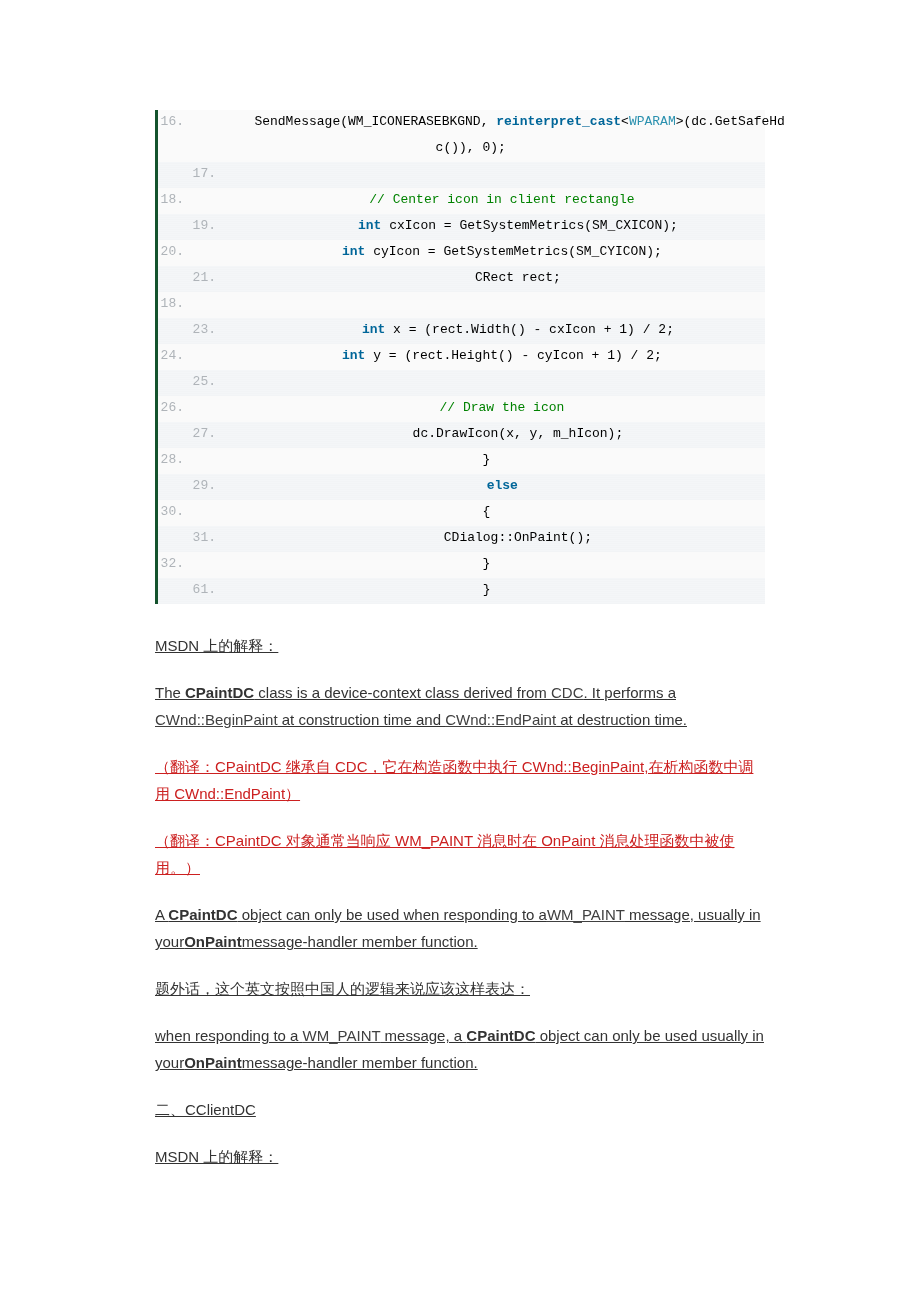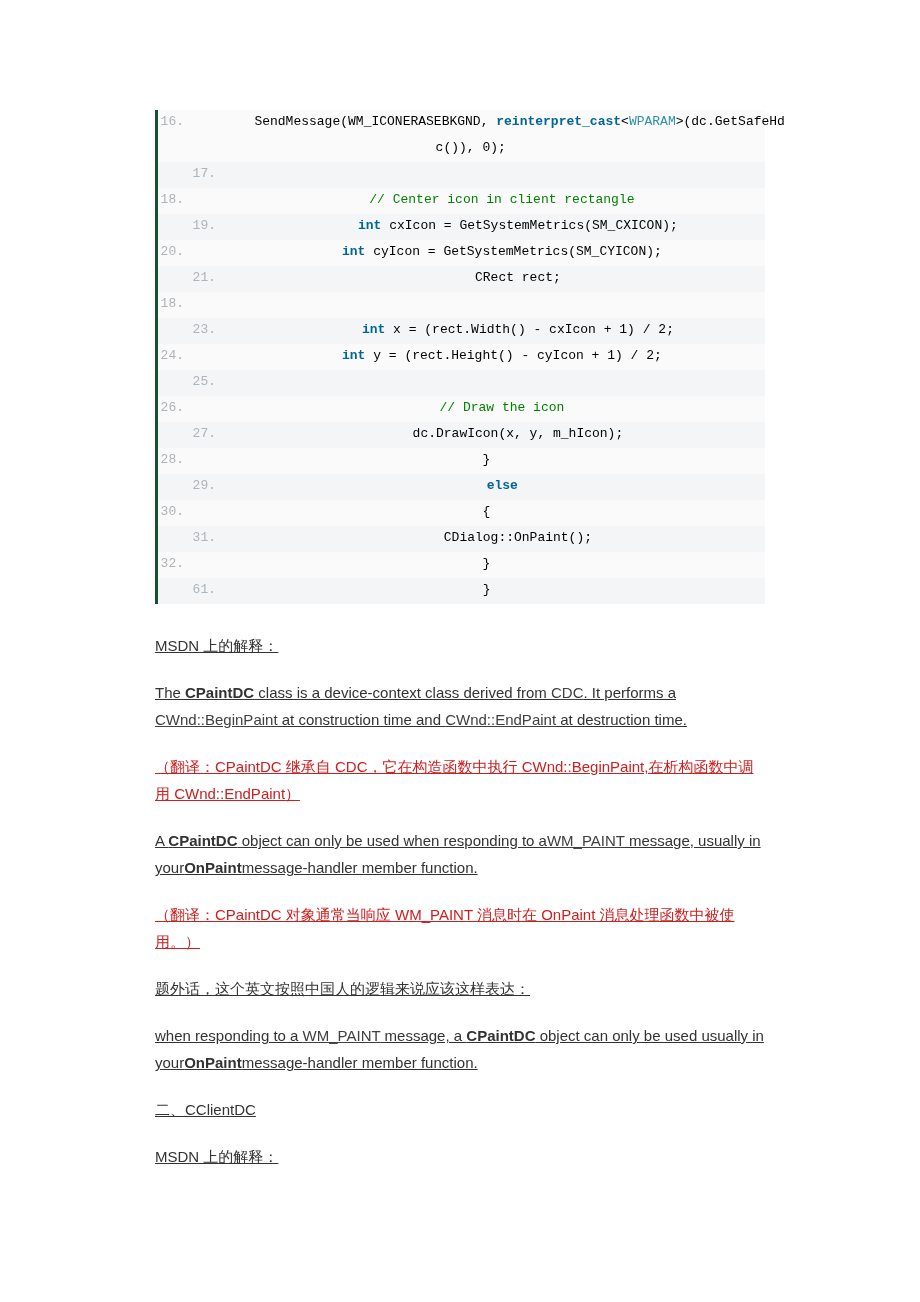--- a/index.html
+++ b/index.html
@@ -157,25 +157,25 @@
   <p class="para">MSDN 上的解释：</p>
 
   <p class="para">
     <span>The </span><strong>CPaintDC</strong><span> class is a device-context class derived from </span><a class="link" href="#">CDC</a><span>. It performs a </span><a class="link" href="#">CWnd::BeginPaint</a><span> at construction time and </span><a class="link" href="#">CWnd::EndPaint</a><span> at destruction time.</span>
   </p>
 
   <p class="para cn-red">
     <span>（翻译：CPaintDC 继承自 CDC，它在构造函数中执行 CWnd::BeginPaint,在析构函数中调用 </span><a class="red-link" href="#">CWnd::EndPaint</a><span>）</span>
   </p>
 
+  <p class="para cn-red">（翻译：CPaintDC 对象通常当响应 WM_PAINT 消息时在 OnPaint 消息处理函数中被使用。）</p>
+
   <p class="para">
     <span> A </span><strong>CPaintDC</strong><span> object can only be used when responding to a</span><a class="link" href="#">WM_PAINT</a><span> message, usually in your</span><strong>OnPaint</strong><span>message-handler member function.</span>
   </p>
-
-  <p class="para cn-red">（翻译：CPaintDC 对象通常当响应 WM_PAINT 消息时在 OnPaint 消息处理函数中被使用。）</p>
 
   <p class="para">题外话，这个英文按照中国人的逻辑来说应该这样表达：</p>
 
   <p class="para">
     <span>when responding to a </span><a class="link" href="#">WM_PAINT</a><span> message, a </span><strong>CPaintDC</strong><span> object can only be used usually in your</span><strong>OnPaint</strong><span>message-handler member function.</span>
   </p>
 
   <p class="para"> 二、CClientDC</p>
 
   <p class="para">MSDN 上的解释：</p>

